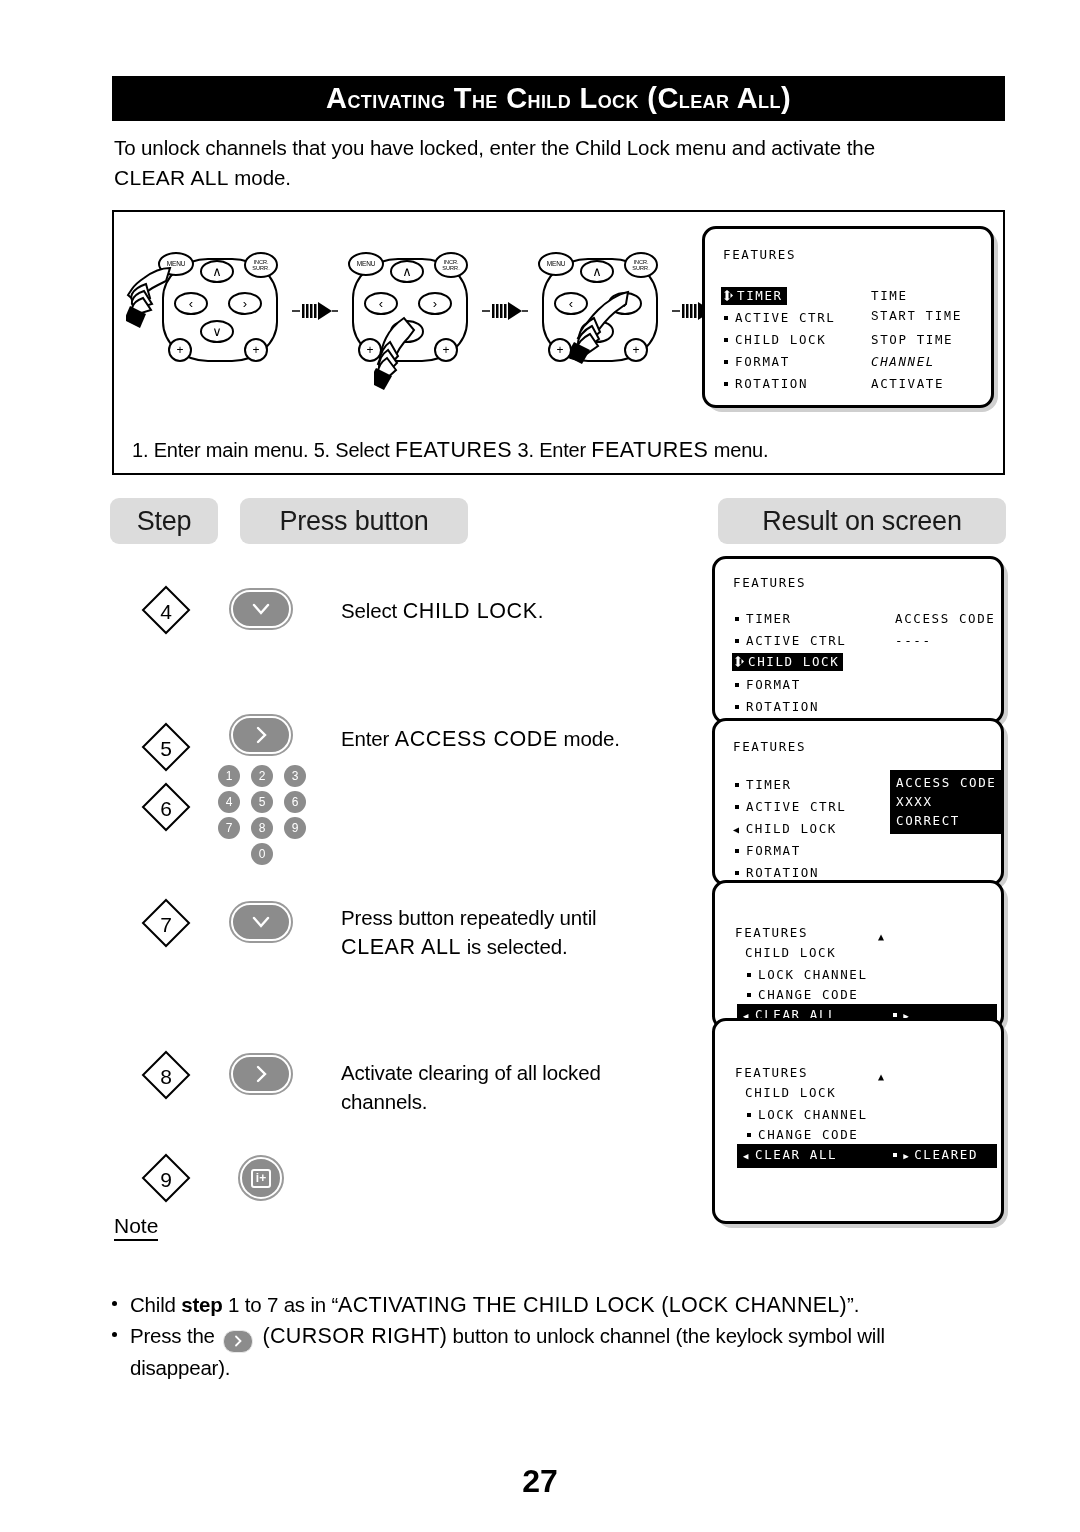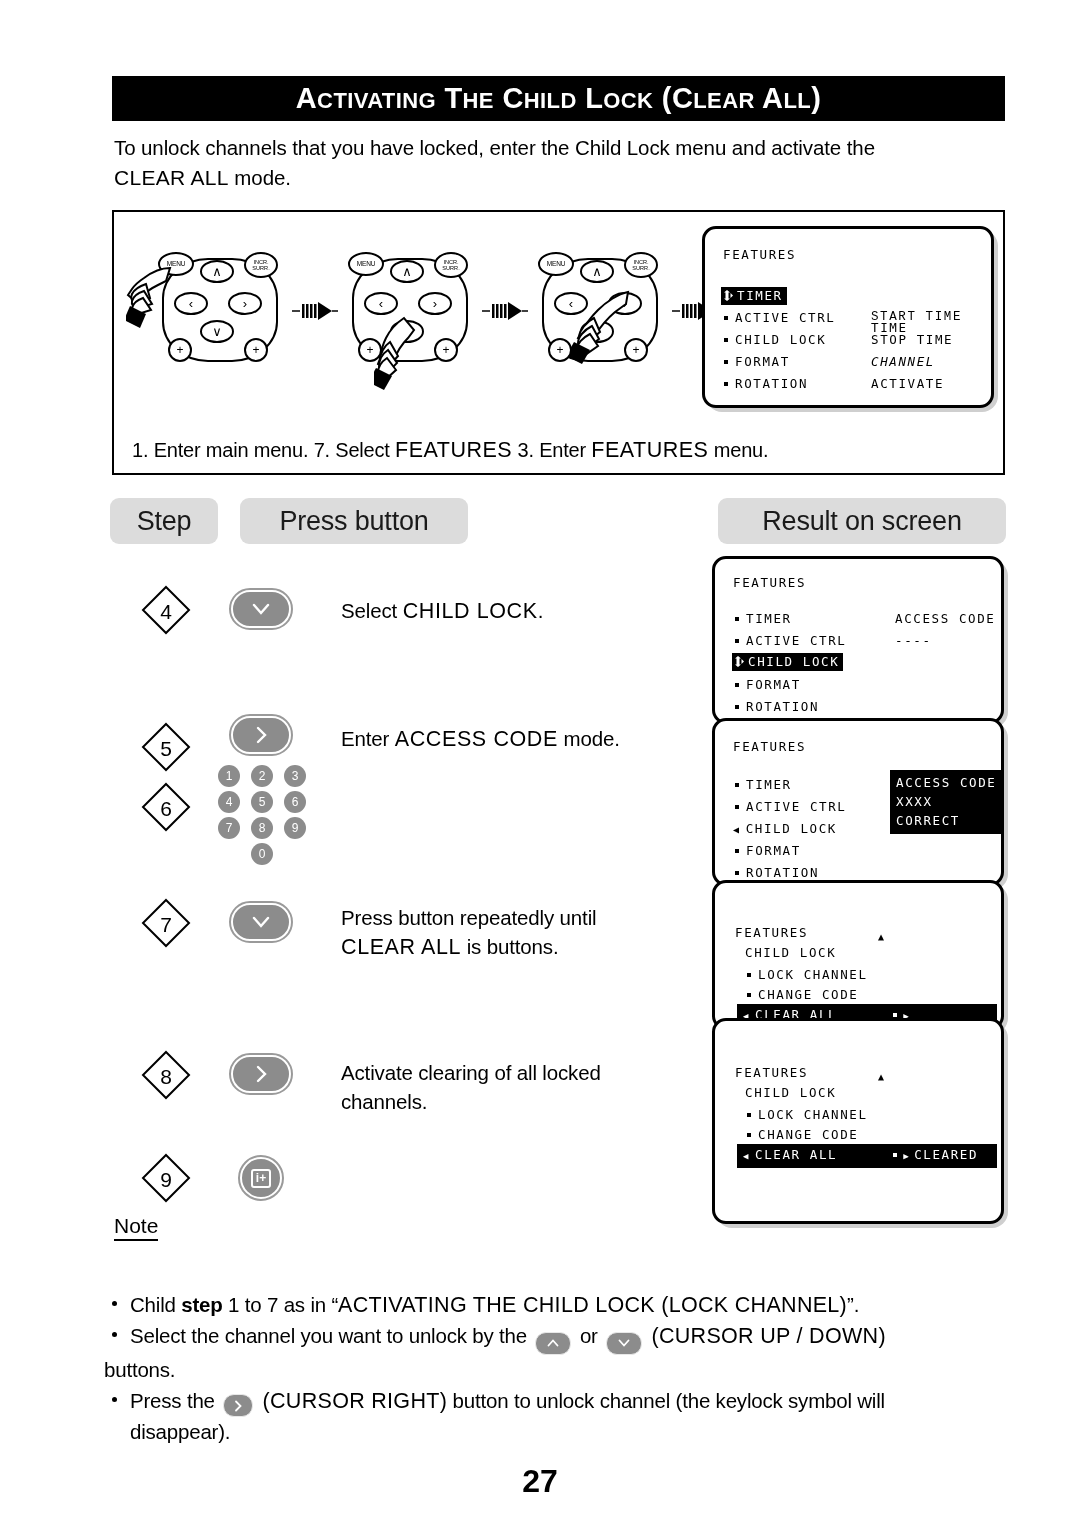--- a/index.html
+++ b/index.html
@@ -27,21 +27,21 @@
     color: #fff;
     display: flex; align-items: center; justify-content: center;
   }
   .title-text {
     font-family: "Liberation Sans", sans-serif;
     font-weight: bold;
     font-size: 29px;
     letter-spacing: 0.4px;
     white-space: nowrap;
   }
-  .title-text .sc { font-size: 22px; }
+  .title-text .sc { font-size: 18px; }
 
   
   .intro {
     position: absolute;
     left: 114px; top: 133px;
     width: 830px;
     font-size: 20.5px;
     line-height: 30px;
     letter-spacing: -0.1px;
   }
@@ -477,29 +477,29 @@
         <svg width="10" height="11" viewBox="0 0 10 11" style="vertical-align:-1px;margin-right:4px;">
             <path d="M4 0 L7 2.5 L5.5 2.5 L5.5 8.5 L7 8.5 L4 11 L1 8.5 L2.5 8.5 L2.5 2.5 L1 2.5 Z" fill="#fff"></path>
             <path d="M7.5 3 L10 5.5 L7.5 8 Z" fill="#fff"></path>
           </svg><span>TIMER</span>
       </div>
       <div class="osd-row" style="left:19px; top:81px;"><span class="bullet-sq"></span><span>ACTIVE CTRL</span></div>
       <div class="osd-row" style="left:19px; top:103px;"><span class="bullet-sq"></span><span>CHILD LOCK</span></div>
       <div class="osd-row" style="left:19px; top:125px;"><span class="bullet-sq"></span><span>FORMAT</span></div>
       <div class="osd-row" style="left:19px; top:147px;"><span class="bullet-sq"></span><span>ROTATION</span></div>
 
-      <div class="osd-row" style="left:166px; top:59px;margin-top:32px;">TIME</div>
+      <div class="osd-row" style="left:166px; top:59px;">TIME</div>
       <div class="osd-row" style="left:166px; top:81px;font-family:Liberation Mono, monospace;">START TIME</div>
       <div class="osd-row" style="left:166px; top:103px;">STOP TIME</div>
       <div class="osd-row" style="left:166px; top:125px;font-style:italic;">CHANNEL</div>
       <div class="osd-row" style="left:166px; top:147px;">ACTIVATE</div>
     </div>
 
     <div class="diagram-caption">
-      <span>1. Enter main menu.  </span><span>7. Select </span><span class="big">FEATURES</span><span> 3. Enter </span><span class="big">FEATURES</span><span> menu.</span>
+      <span>1. Enter main menu.  </span><span>5. Select </span><span class="big">FEATURES</span><span> 3. Enter </span><span class="big">FEATURES</span><span> menu.</span>
     </div>
   </div>
 
   <div class="pill" id="pill-step">Step</div>
   <div class="pill" id="pill-press">Press button</div>
   <div class="pill" id="pill-result">Result on screen</div>
 
   <svg class="step-diamond" style="left:139px; top:585px;" width="54" height="54" viewBox="0 0 54 54">
     <path d="M27 6 L48 27 L27 48 L6 27 Z" fill="#000"></path>
     <path d="M27 2 L50 25 L27 48 L4 25 Z" fill="#fff" stroke="#000" stroke-width="2"></path>
@@ -551,21 +551,21 @@
     <path d="M27 2 L50 25 L27 48 L4 25 Z" fill="#fff" stroke="#000" stroke-width="2"></path>
   </svg>
   <div class="step-num" style="left:139px; top:898px;">7</div>
   <div class="gbtn" style="left:231px; top:903px;">
     <svg width="18" height="12" viewBox="0 0 18 12">
         <path d="M2 2 L9 10 L16 2" stroke="#fff" stroke-width="2.4" fill="none" stroke-linecap="round"></path>
       </svg>
   </div>
   <div class="step-text" style="left:341px; top:903px;">
     <span>Press button repeatedly until</span><br>
-    <span class="caps">CLEAR ALL</span><span> is buttons.</span>
+    <span class="caps">CLEAR ALL</span><span> is selected.</span>
   </div>
 
   <svg class="step-diamond" style="left:139px; top:1050px;" width="54" height="54" viewBox="0 0 54 54">
     <path d="M27 6 L48 27 L27 48 L6 27 Z" fill="#000"></path>
     <path d="M27 2 L50 25 L27 48 L4 25 Z" fill="#fff" stroke="#000" stroke-width="2"></path>
   </svg>
   <div class="step-num" style="left:139px; top:1050px;">8</div>
   <div class="gbtn" style="left:231px; top:1055px;">
     <svg width="12" height="18" viewBox="0 0 12 18">
         <path d="M3 2 L10 9 L3 16" stroke="#fff" stroke-width="2.4" fill="none" stroke-linecap="round"></path>
@@ -642,32 +642,20 @@
     </div>
   </div>
 
   <div class="note-label">Note</div>
 
   <div class="bullets">
     <div class="bline">
       <span class="dot"></span><span>Child </span><span style="font-weight:bold;">step</span><span> 1 to 7 as in “</span><span class="caps">ACTIVATING THE CHILD LOCK (LOCK CHANNEL)</span><span>”.</span>
     </div>
     <div class="bline">
-      <span class="dot"></span><span>Select the channel you want to unlock by the </span><span class="inline-btn">
-          <svg width="12" height="8" viewBox="0 0 12 8">
-            <path d="M1.5 6.5 L6 1.5 L10.5 6.5" stroke="#fff" stroke-width="1.8" fill="none" stroke-linecap="round"></path>
-          </svg>
-        </span><span> or </span><span class="inline-btn">
-          <svg width="12" height="8" viewBox="0 0 12 8">
-            <path d="M1.5 1.5 L6 6.5 L10.5 1.5" stroke="#fff" stroke-width="1.8" fill="none" stroke-linecap="round"></path>
-          </svg>
-        </span><span class="caps"> (CURSOR UP / DOWN)</span>
-      <div class="cont" style="margin-left:-26px;">buttons.</div>
-    </div>
-    <div class="bline">
       <span class="dot"></span><span>Press the </span><span class="inline-btn" style="width:28px;">
           <svg width="8" height="12" viewBox="0 0 8 12">
             <path d="M2 1.5 L6.5 6 L2 10.5" stroke="#fff" stroke-width="1.8" fill="none" stroke-linecap="round"></path>
           </svg>
         </span><span class="caps"> (CURSOR RIGHT)</span><span> button to unlock channel (the keylock symbol will</span>
       <div class="cont">disappear).</div>
     </div>
   </div>
 
   <div class="page-num">27</div>

